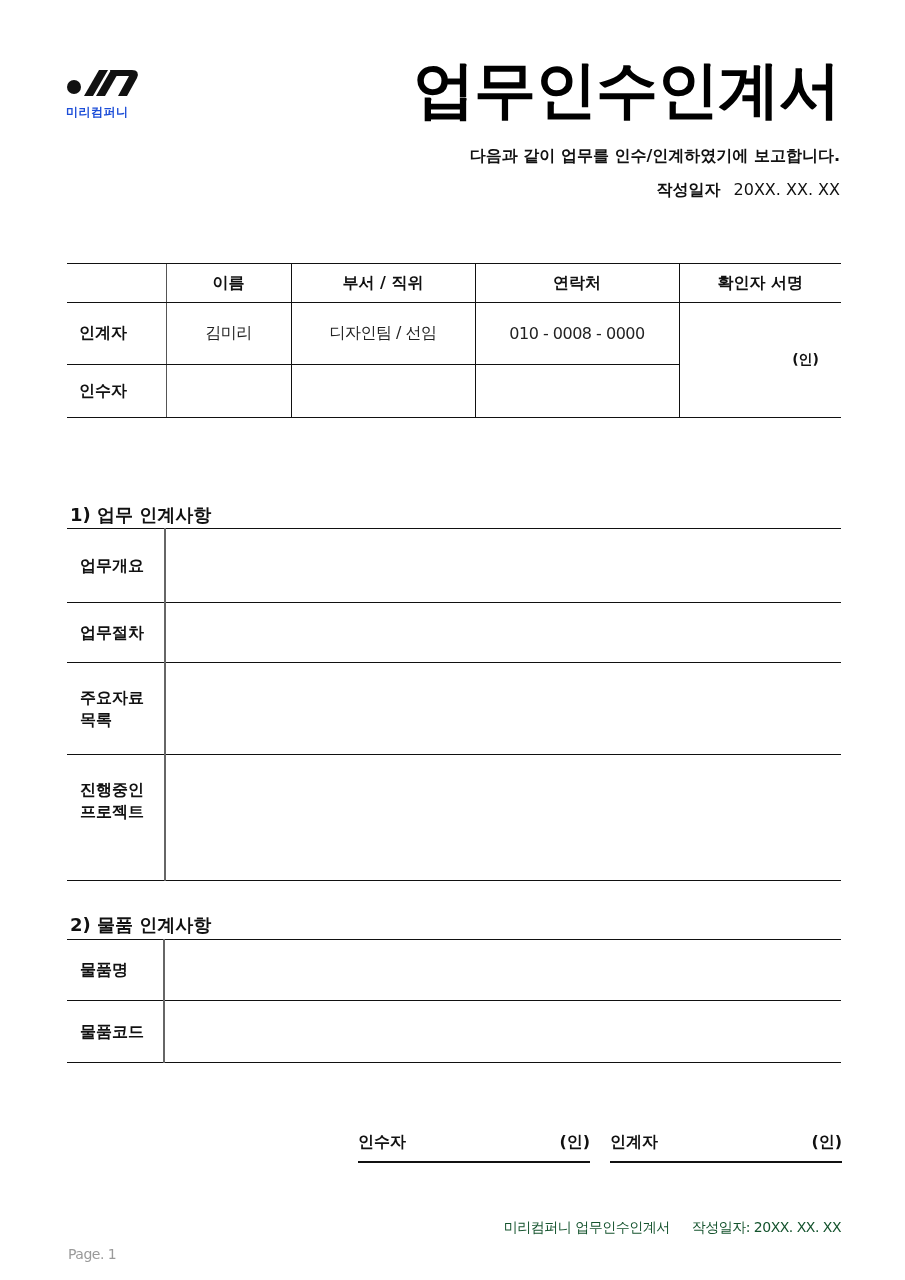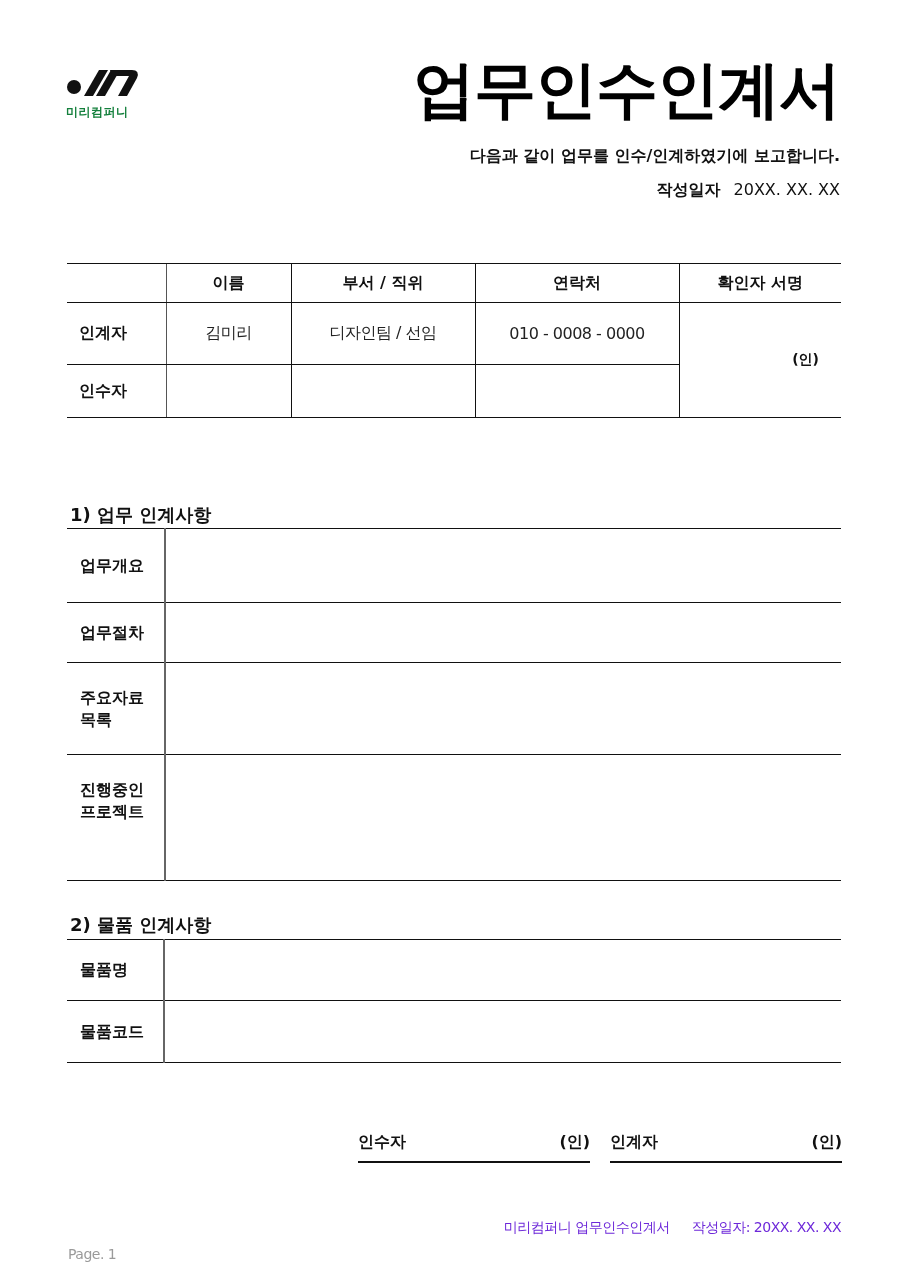--- a/index.html
+++ b/index.html
@@ -1,21 +1,21 @@
 <!DOCTYPE html>
 <html><head>
 <meta charset="utf-8">
 <style>
   * { box-sizing: border-box; margin: 0; padding: 0; }
   html, body { width: 905px; height: 1280px; background: #ffffff; }
   body { font-family: "DejaVu Sans", "Liberation Sans", sans-serif; color: #111; position: relative; overflow: hidden; }
 
   .logo { position: absolute; left: 66px; top: 66px; width: 90px; }
   .logo svg { display: block; }
-  .logo-text { font-size: 12px; font-weight: bold; margin-top: 6px; letter-spacing: 0.5px; color: #15803d; }
+  .logo-text { font-size: 12px; font-weight: bold; margin-top: 6px; letter-spacing: 0.5px; color: #1d4ed8; }
 
   .title { position: absolute; right: 65px; top: 56px; font-size: 62px; font-weight: bold; letter-spacing: -1px; color: #000; line-height: 1.1; margin-left: 20px; }
   .subtitle { position: absolute; right: 65px; top: 146px; font-size: 16px; font-weight: bold; color: #111; }
   .date-line { position: absolute; right: 65px; top: 180px; font-size: 16px; color: #111; }
   .date-line .lbl { font-weight: bold; margin-right: 8px; }
 
   
   .info-table { position: absolute; left: 67px; top: 263px; width: 774px; border-collapse: collapse; }
   .info-table td, .info-table th { border-top: 1.5px solid #111; border-bottom: 1.5px solid #111; text-align: center; font-size: 16px; }
   .info-table th { height: 39px; font-weight: bold; }
@@ -32,21 +32,21 @@
   .form-table { position: absolute; left: 67px; width: 774px; border-collapse: collapse; }
   .form-table td { border-top: 1.5px solid #111; border-bottom: 1.5px solid #111; font-size: 16px; vertical-align: middle; }
   .form-table td.lbl { width: 98px; padding-left: 13px; font-weight: bold; line-height: 1.35; }
   .form-table td.lbl.top { vertical-align: top; padding-top: 24px; }
   .form-table td.field { border-left: 2px solid #666; }
 
   .sign-area { position: absolute; top: 1132px; display: flex; gap: 20px; left: 358px; }
   .sign-box { width: 232px; border-bottom: 2px solid #111; display: flex; justify-content: space-between; font-size: 16px; font-weight: bold; padding-bottom: 8px; }
 
   .footer-left { position: absolute; left: 68px; top: 1246px; font-size: 14px; color: #9a9a9a; letter-spacing: -0.5px; text-align: center; }
-  .footer-right { position: absolute; right: 64px; top: 1219px; font-size: 14px; color: #6d28d9; letter-spacing: -0.5px; }
+  .footer-right { position: absolute; right: 64px; top: 1219px; font-size: 14px; color: #14532d; letter-spacing: -0.5px; }
   .footer-right span + span { margin-left: 22px; }
 </style>
 </head>
 <body>
 
 <div class="logo">
   <svg width="74" height="32" viewBox="0 0 74 32">
     <circle cx="8" cy="21" r="7" fill="#111"></circle>
     <polygon points="18,30 33,4 42,4 27,30" fill="#111"></polygon>
     <polygon points="30,30 45,4 54,4 39,30" fill="#111"></polygon>

